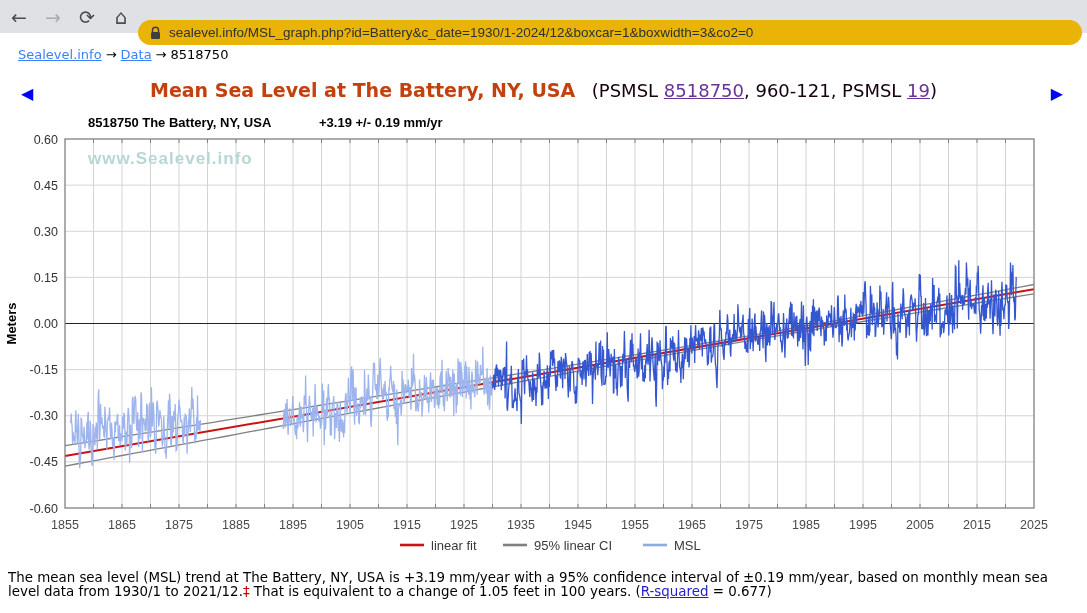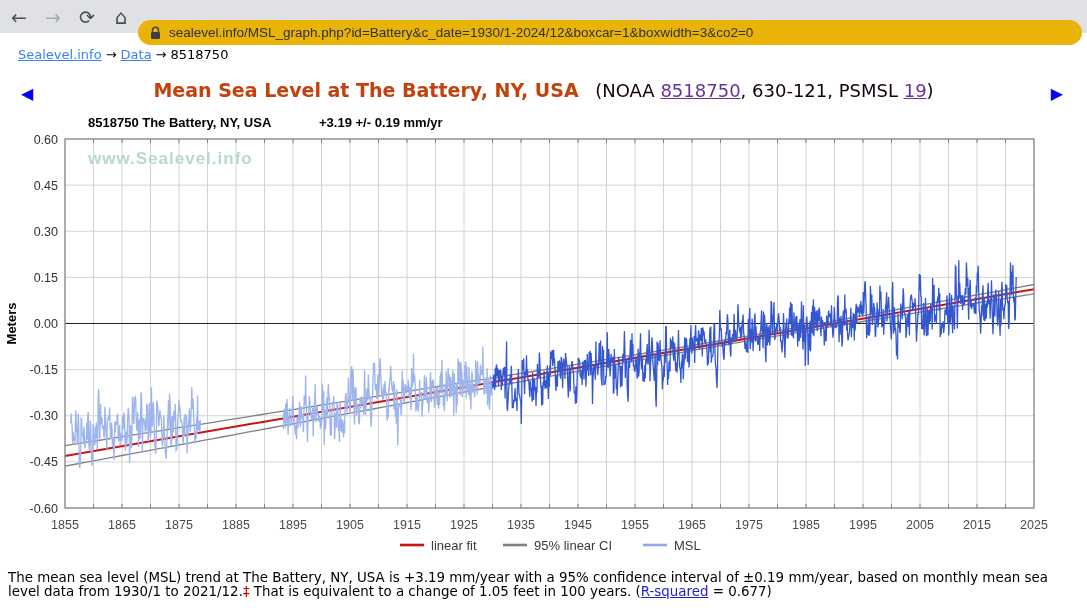--- a/index.html
+++ b/index.html
@@ -64,21 +64,21 @@
 </div>
 
 <div class="breadcrumb">
   <a>Sealevel.info</a><span class="crumb-sep">→</span><a>Data</a><span class="crumb-sep">→</span><span>8518750</span>
 </div>
 
 <div class="title-row">
   <span class="nav-arrow prev">◀</span>
   <span class="page-title">Mean Sea Level at The Battery, NY, USA</span>
   <span class="title-paren">&nbsp;
-    <span>(NOAA </span><a>8518750</a><span>, 630-121, PSMSL </span><a>19</a><span>)</span>
+    <span>(PSMSL </span><a>8518750</a><span>, 960-121, PSMSL </span><a>19</a><span>)</span>
   </span>
   <span class="nav-arrow next">▶</span>
 </div>
 
 <div class="chart-head station">8518750 The Battery, NY, USA</div>
 <div class="chart-head trend">+3.19 +/- 0.19 mm/yr</div>
 
 <svg id="chart-svg" width="1087" height="428">
     <line x1="93.5" y1="6" x2="93.5" y2="375" stroke="#d4d4d4" stroke-width="1"></line>
     <line x1="122" y1="6" x2="122" y2="375" stroke="#d4d4d4" stroke-width="1"></line>

